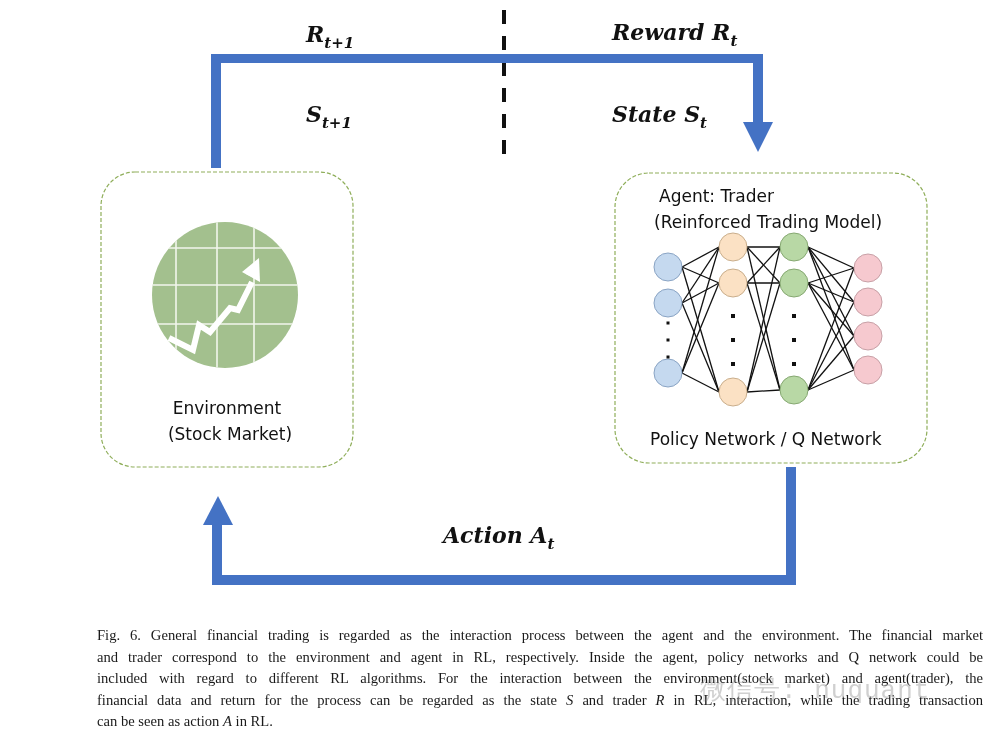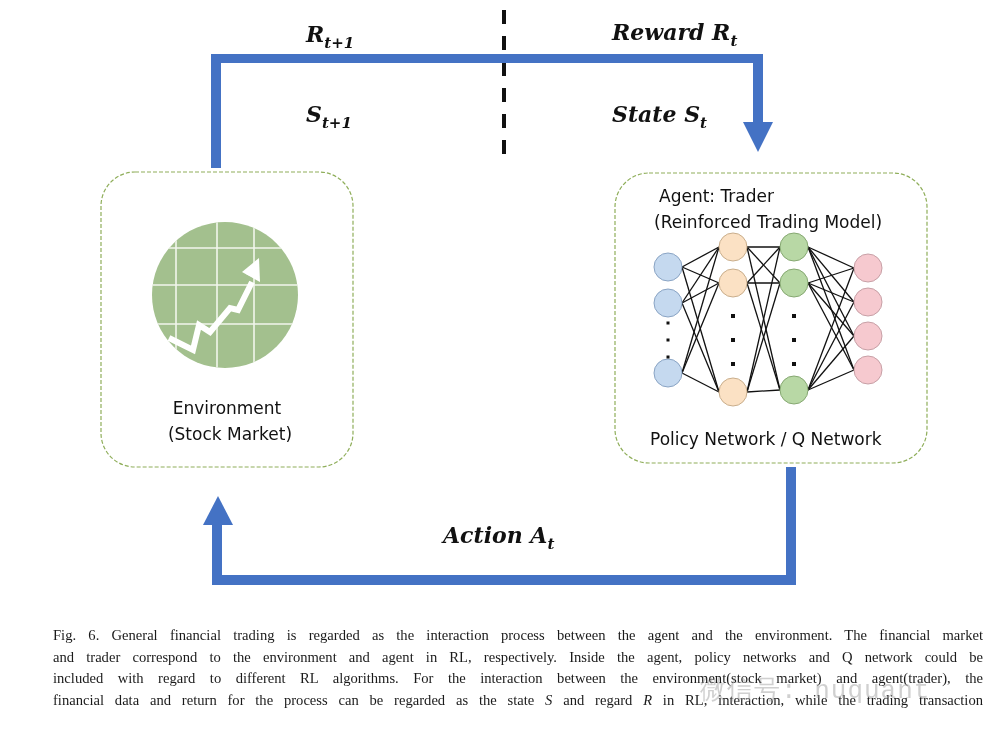--- a/index.html
+++ b/index.html
@@ -5,21 +5,21 @@
     html, body { margin: 0; padding: 0; background: #ffffff; }
     body { width: 998px; height: 736px; position: relative; overflow: hidden; font-family: "DejaVu Sans", sans-serif; }
     #diagram { position: absolute; left: 0; top: 0; width: 998px; height: 610px; }
     .math { font-family: "DejaVu Serif", serif; font-style: italic; font-weight: bold; fill: #111; }
     .label { font-family: "DejaVu Sans", sans-serif; fill: #111; }
     #caption {
       position: absolute; left: 53px; top: 625px; width: 930px;
       font-family: "Liberation Serif", serif; font-size: 14.6px; line-height: 21.5px;
       color: #1a1a1a; text-align: justify;
     }
-    #caption .line { display: block; white-space: nowrap; text-align-last: justify; }
+    #caption .line { display: block; white-space: nowrap; text-align-last: justify; margin-left: 44px; }
     #caption .line.last { text-align-last: left; }
     #caption i { font-style: italic; }
     #watermark {
       position: absolute; left: 700px; top: 672px; font-family: Liberation Mono, monospace;
       font-size: 26px; color: rgba(150,150,150,0.45); letter-spacing: 1px; pointer-events: none;
     }
   </style>
 </head>
 <body>
 
@@ -143,16 +143,17 @@
         <circle cx="868" cy="370" r="14" fill="#f6c9cf" stroke="#c7a0a6" stroke-width="1"></circle>
       </g>
     <text class="label" x="650" y="445" font-size="17">Policy Network / Q Network</text>
   </g>
 </svg>
 
 <div id="caption">
   <span class="line">Fig. 6.  General financial trading is regarded as the interaction process between the agent and the environment. The financial market</span>
   <span class="line">and trader correspond to the environment and agent in RL, respectively. Inside the agent, policy networks and Q network could be</span>
   <span class="line">included with regard to different RL algorithms. For the interaction between the environment(stock market) and agent(trader), the</span>
-  <span class="line"><span>financial data and return for the process can be regarded as the state </span><i>S</i><span> and regard </span><i>R</i><span> in RL, interaction, while the trading transaction</span></span>
+  <span class="line"><span>financial data and return for the process can be regarded as the state </span><i>S</i><span> and trader </span><i>R</i><span> in RL, interaction, while the trading transaction</span></span>
+  <span class="line last"><span>can be seen as action </span><i>A</i><span> in RL.</span></span>
 </div>
 
 <div id="watermark">微信号: nuquant</div>
 
 </body></html>

